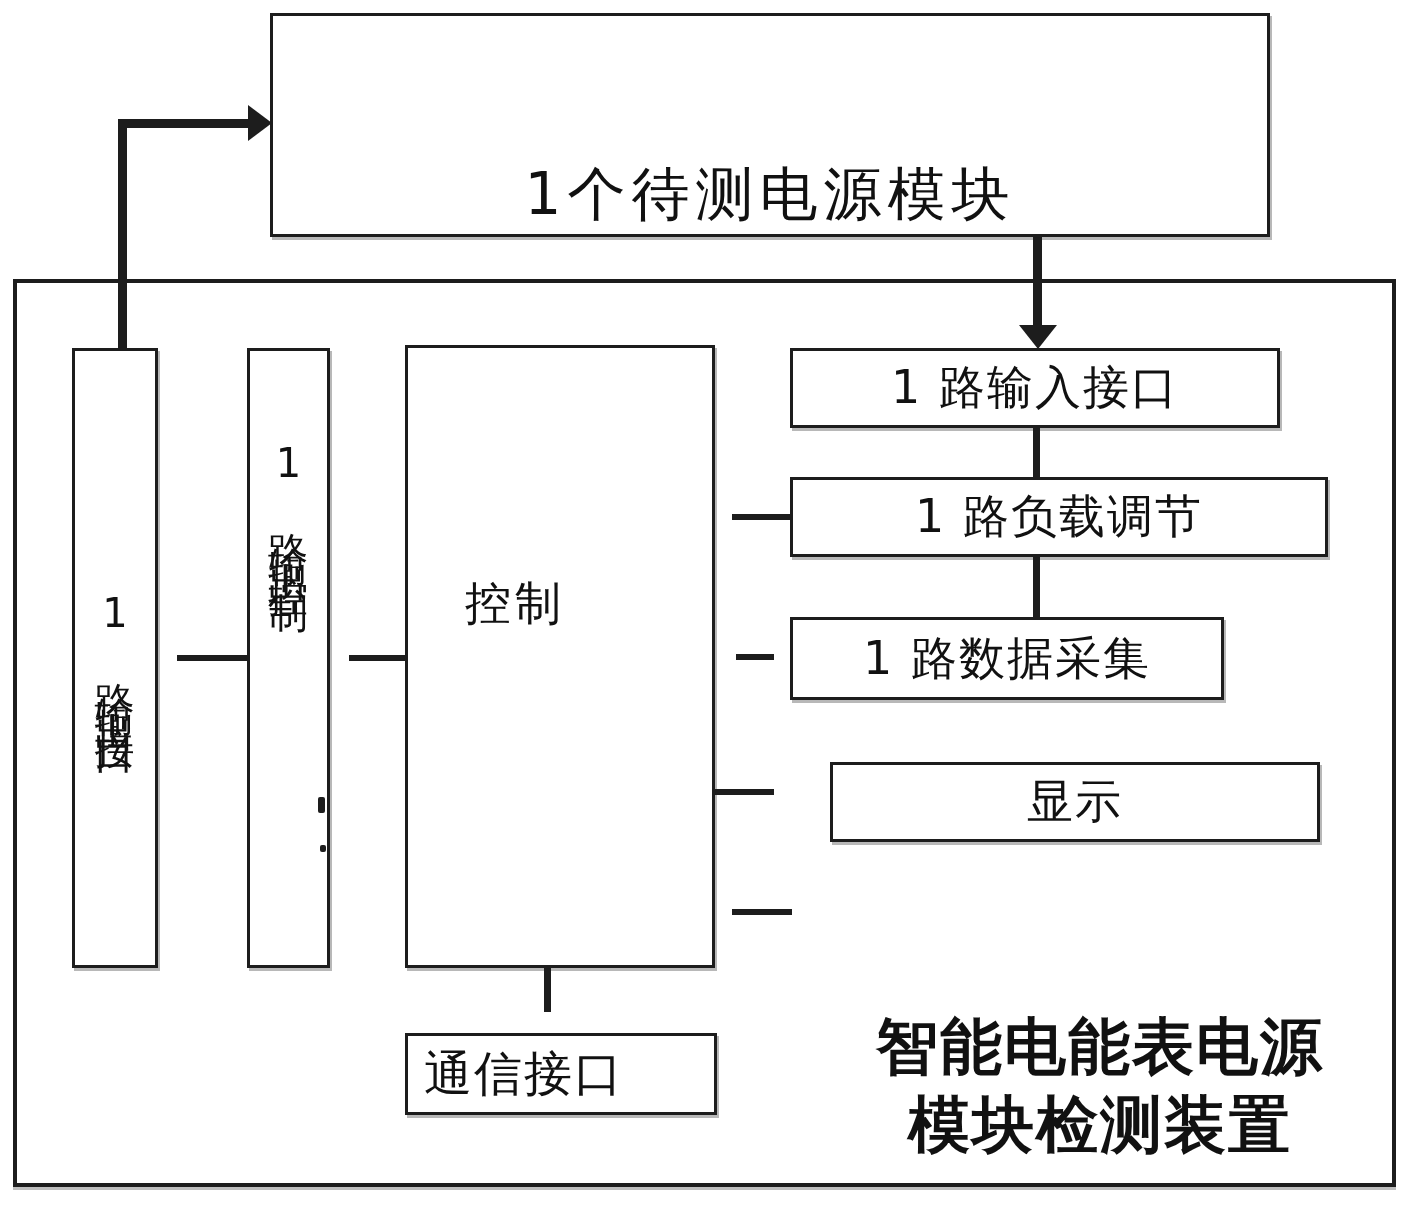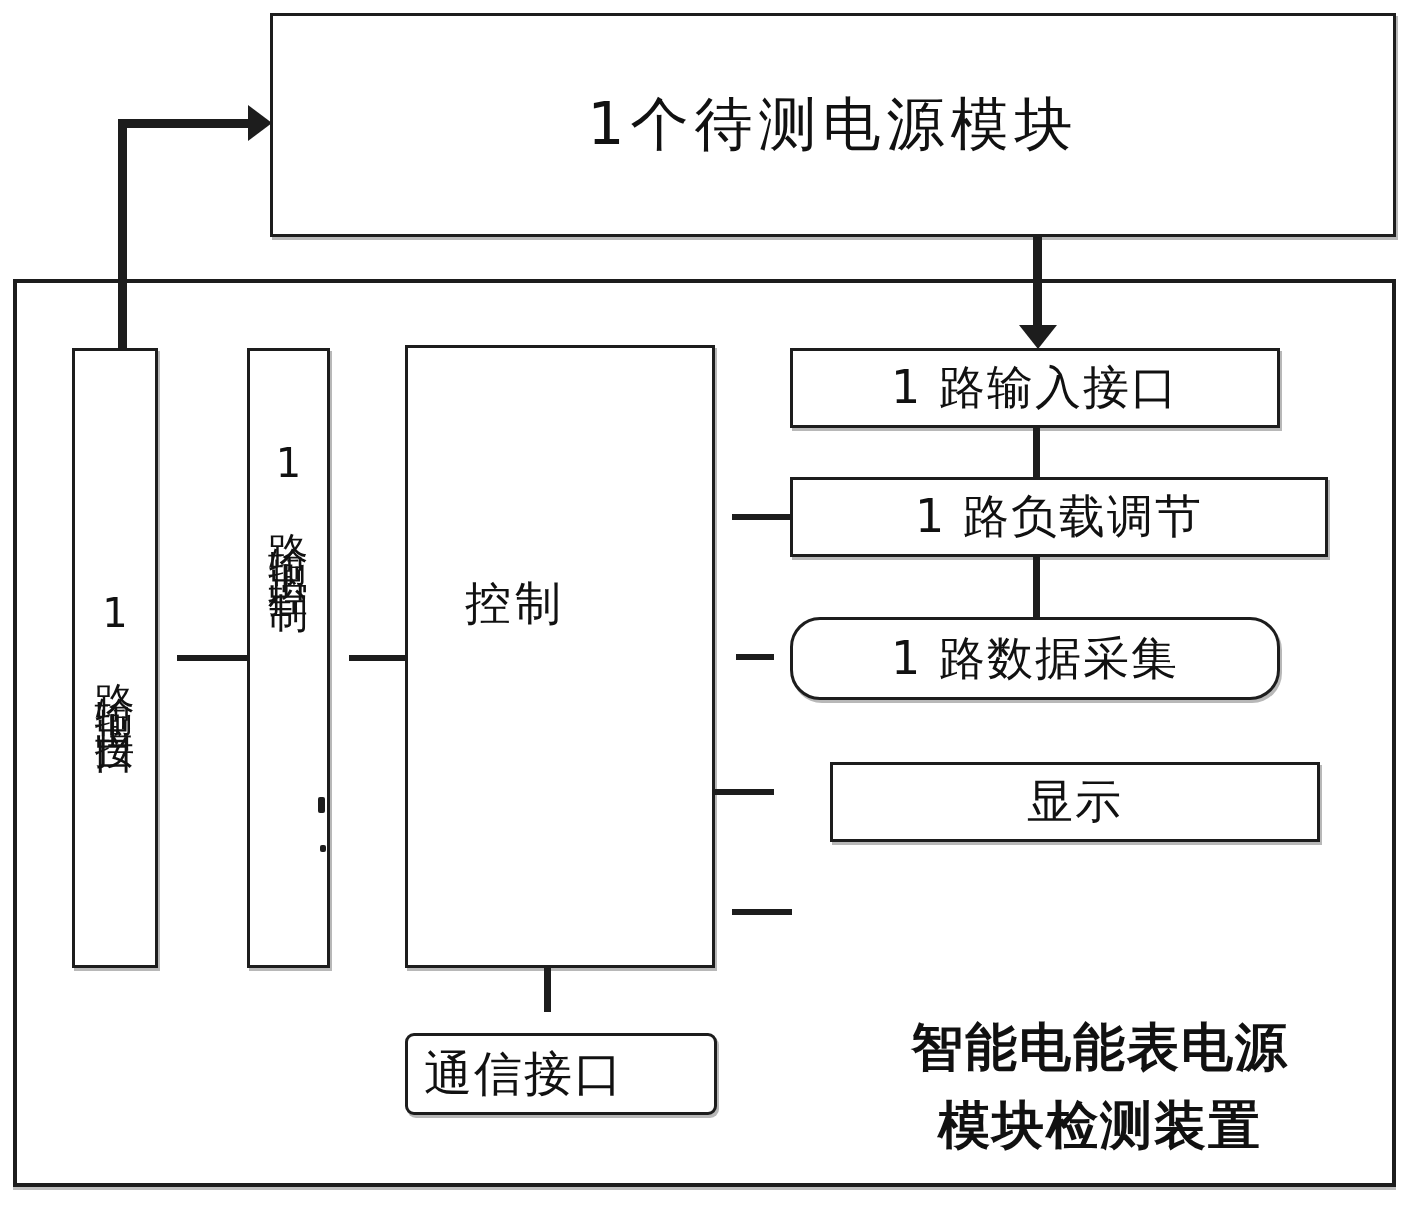--- a/index.html
+++ b/index.html
@@ -21,61 +21,61 @@
   .toptext{font-size:58px;letter-spacing:6px;white-space:nowrap;}
   .vtext{
     writing-mode:vertical-lr;text-orientation:upright;
     font-size:40px;letter-spacing:15px;line-height:1;white-space:nowrap;
   }
   .rlabel{font-size:46px;letter-spacing:2px;white-space:nowrap;}
   .ctl-label{font-size:46px;letter-spacing:4px;white-space:nowrap;}
   .comm-label{font-size:48px;letter-spacing:2px;white-space:nowrap;}
   .device-label{
     position:absolute;text-align:center;font-weight:bold;
-    font-size:52px;line-height:78px;letter-spacing:2px;white-space:nowrap;
+    font-size:62px;line-height:78px;letter-spacing:2px;white-space:nowrap;
   }
   .mark{position:absolute;background:#1d1d1d;border-radius:2px;}
 </style>
 </head>
 <body>
 
 <div class="canvas">
 
   <div class="outer" style="left:13px;top:279px;width:1383px;height:908px;"></div>
 
-  <div class="box" style="left:270px;top:13px;width:1126px;height:224px;">
+  <div class="box" style="left:270px;top:13px;width:1000px;height:224px;align-items:flex-end;">
     <span class="toptext">1个待测电源模块</span>
   </div>
 
   <div class="box" style="left:72px;top:348px;width:86px;height:620px;">
     <span class="vtext">1路输出接口</span>
   </div>
 
   <div class="box" style="left:247px;top:348px;width:83px;height:620px;justify-content:center;align-items:flex-start;">
     <span class="vtext" style="margin-top:89px;">1路输出控制</span>
   </div>
 
   <div class="mark" style="left:318px;top:797px;width:7px;height:16px;"></div>
   <div class="mark" style="left:320px;top:845px;width:6px;height:7px;"></div>
 
   <div class="box" style="left:405px;top:345px;width:310px;height:623px;align-items:flex-start;justify-content:flex-start;">
     <span class="ctl-label" style="margin:225px 0 0 57px;">控制</span>
   </div>
 
-  <div class="box" style="left:405px;top:1033px;width:312px;height:82px;justify-content:flex-start;border-radius:9px;">
+  <div class="box" style="left:405px;top:1033px;width:312px;height:82px;justify-content:flex-start;">
     <span class="comm-label" style="margin-left:16px;">通信接口</span>
   </div>
 
   <div class="box" style="left:790px;top:348px;width:490px;height:80px;align-items:center;">
     <span class="rlabel">1 路输入接口</span>
   </div>
   <div class="box" style="left:790px;top:477px;width:538px;height:80px;">
     <span class="rlabel">1 路负载调节</span>
   </div>
-  <div class="box" style="left:790px;top:617px;width:490px;height:83px;border-radius:30px;">
+  <div class="box" style="left:790px;top:617px;width:434px;height:83px;">
     <span class="rlabel">1 路数据采集</span>
   </div>
   <div class="box" style="left:790px;top:762px;width:490px;height:80px;margin-left:40px;">
     <span class="rlabel">显示</span>
   </div>
 
   <div class="vline" style="left:118px;top:120px;width:9px;height:228px;"></div>
   <div class="hline" style="left:118px;top:119px;width:134px;height:9px;"></div>
   <div class="tri" style="left:248px;top:105px;border-top:18px solid transparent;border-bottom:18px solid transparent;border-left:24px solid #1d1d1d;"></div>
 

